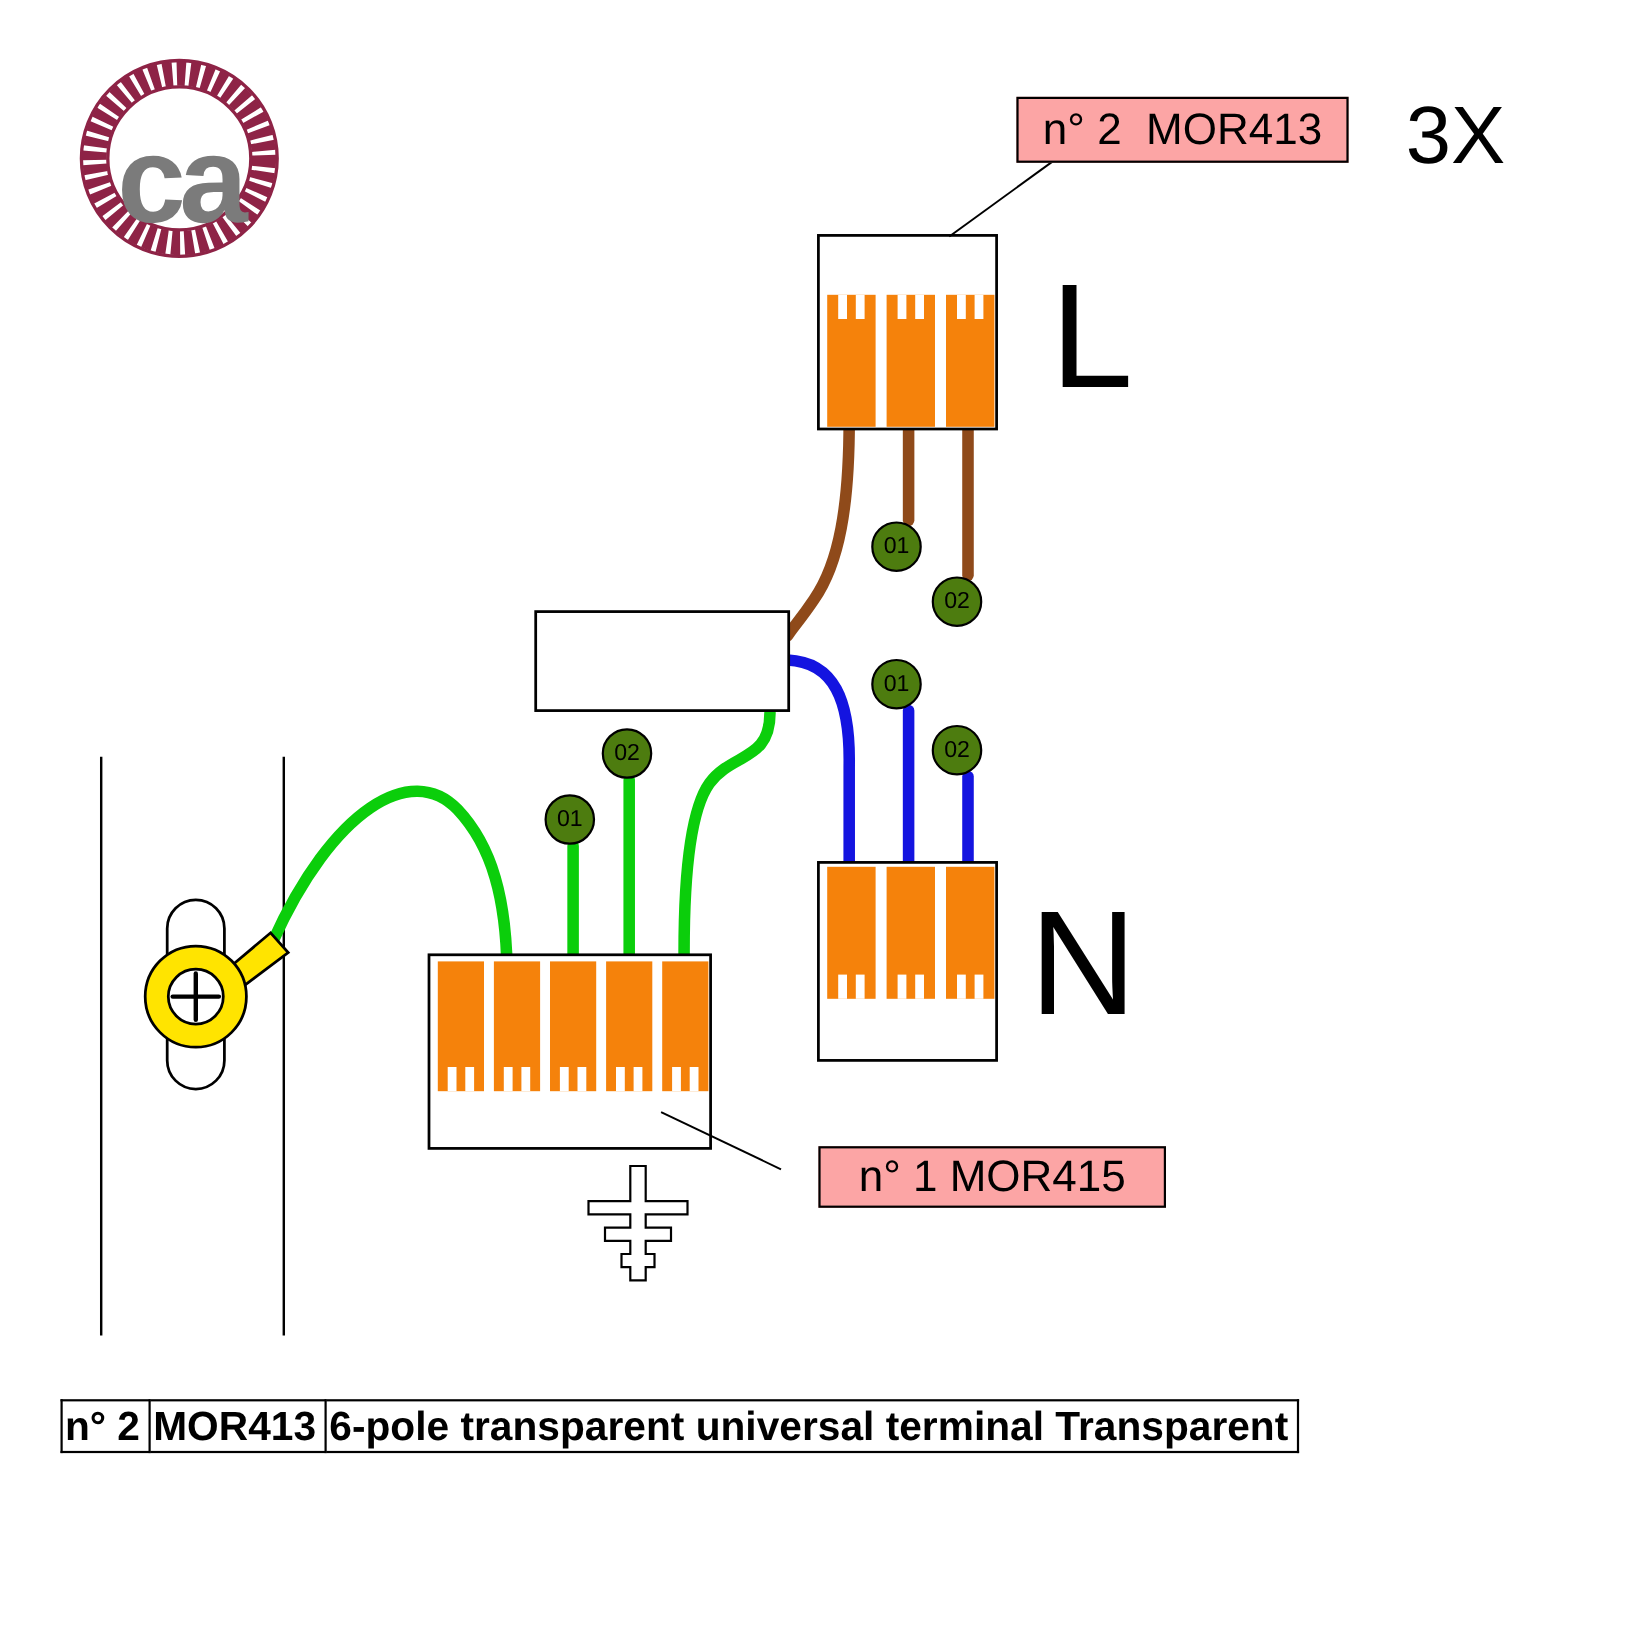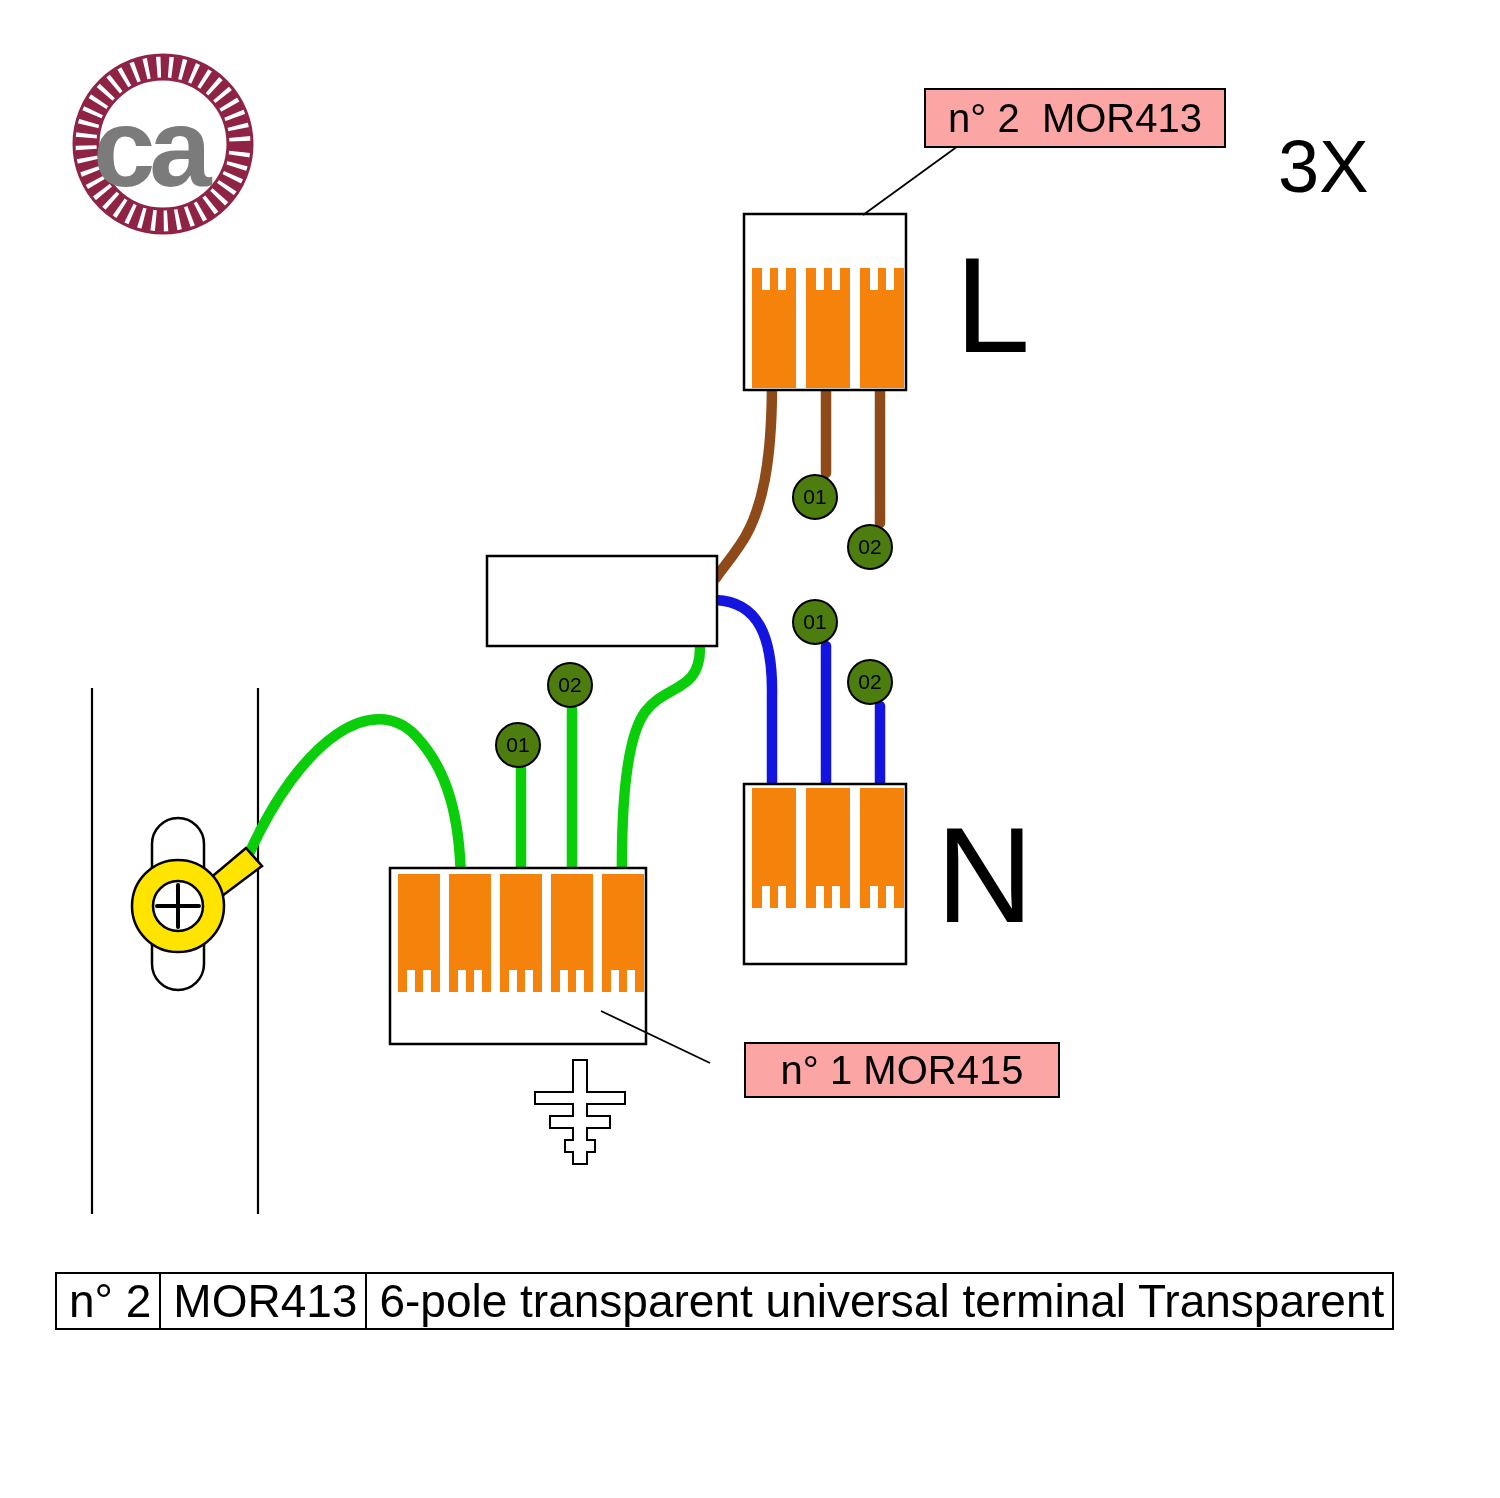--- a/index.html
+++ b/index.html
@@ -18,35 +18,35 @@
   .slot{fill:#fff;}
   .leader{stroke:#000;stroke-width:1.8;}
   .thin{stroke:#000;stroke-width:2.2;}
   .cross{stroke:#000;stroke-width:4;stroke-linecap:round;}
   .outline{fill:#fff;stroke:#000;stroke-width:2;}
   .rope{fill:none;stroke:var(--maroon);stroke-width:22;stroke-dasharray:8 4;}
   .ring-edge{fill:none;stroke:var(--maroon);stroke-width:3;}
 
   
   .abs{position:absolute;}
-  .logo-text{left:93px;top:84px;width:140px;height:120px;line-height:128px;
+  .logo-text{left:93px;top:100px;width:140px;height:120px;text-align:center;line-height:128px;
     font-size:112px;font-weight:bold;letter-spacing:-6px;color:var(--logo_gray);}
   .label-box{border:2.5px solid #000;background:#fca5a5;display:flex;align-items:center;justify-content:center;
     font-size:40px;}
   .label-box span{white-space:pre;}
   .label-top{left:924px;top:88px;width:298px;height:56px;}
   .label-bottom{left:744px;top:1042px;width:312px;height:52px;}
-  .mult{left:1278px;top:80px;font-size:74px;margin-top:44px;}
+  .mult{left:1278px;top:80px;font-size:74px;}
   .letter{font-size:135px;font-weight:400;line-height:135px;}
   .letter-l{left:955px;top:238px;}
   .letter-n{left:936px;top:808px;}
   .badge{position:absolute;width:46px;height:46px;border:2.5px solid #000;border-radius:50%;background:#4d7c0f;
     display:flex;align-items:center;justify-content:center;font-size:21px;box-sizing:border-box;}
   table.bom{position:absolute;left:55px;top:1272px;width:1124px;border-collapse:collapse;}
-  table.bom td{border:2.5px solid #000;height:45px;font-size:46px;padding:0 8px 0 12px;white-space:nowrap;}
+  table.bom td{border:2.5px solid #000;height:45px;font-size:37px;padding:0 8px 0 2px;white-space:nowrap;font-weight:bold;}
   td.c-qty{width:78px;}
   td.c-code{width:188px;}
 </style>
 </head>
 <body>
 
 <div class="stage">
 
   <svg width="1500" height="1498" viewBox="0 0 1500 1498">
 

